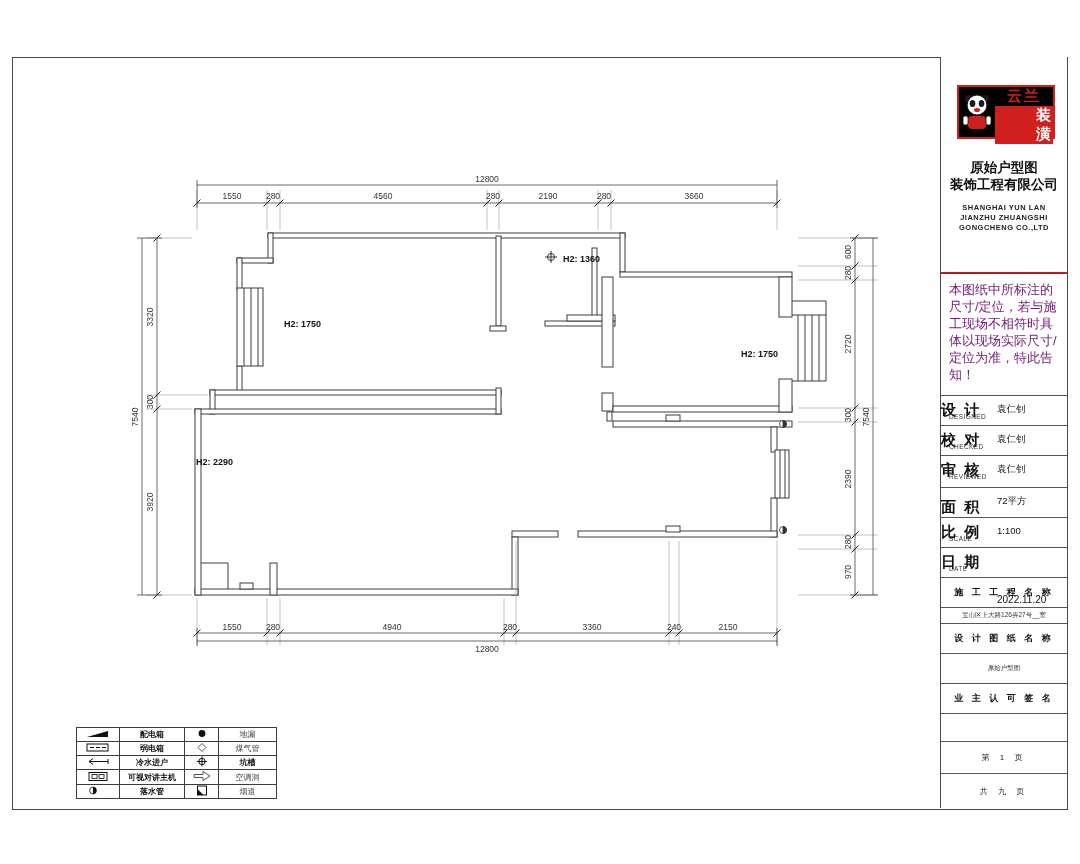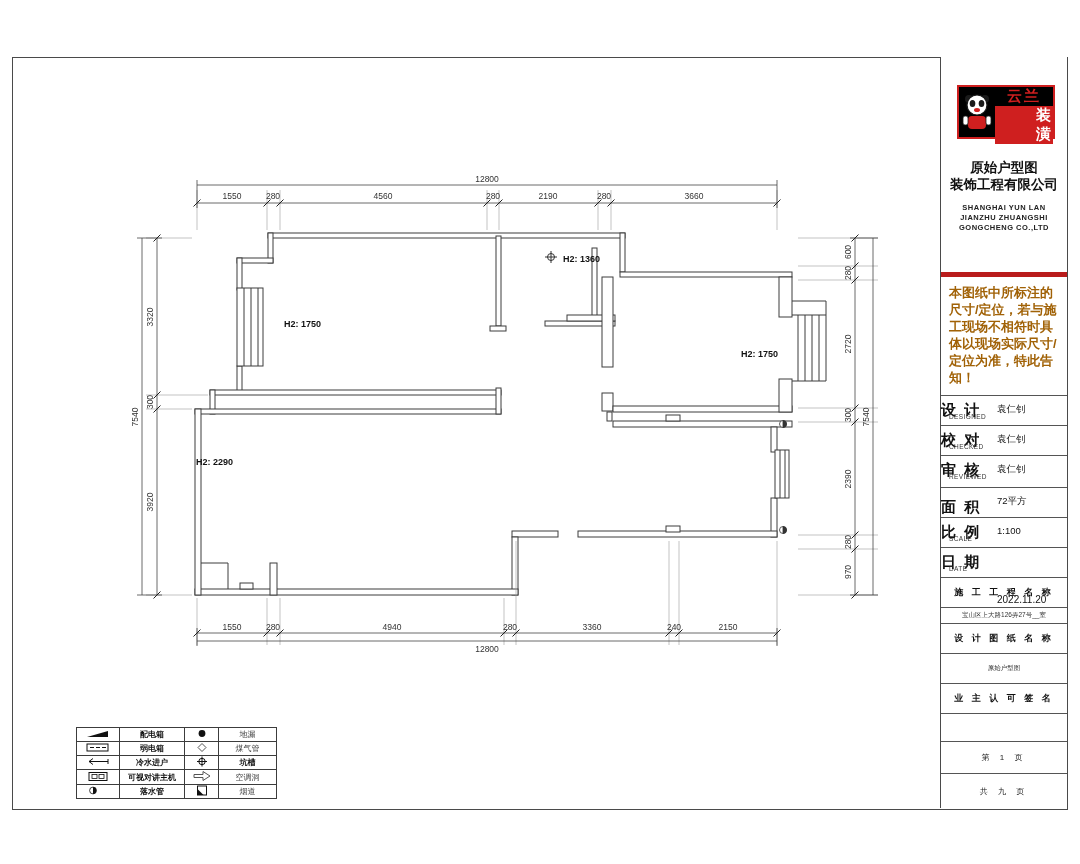--- a/index.html
+++ b/index.html
@@ -10,21 +10,21 @@
   
   #titleblock{left:940px;top:57px;width:126px;height:751px;border-left:1px solid #4a4a4a;background:#fff;}
   #titleblock .sec{position:absolute;left:0;width:100%;box-sizing:border-box;border-top:1px solid #555;}
   .logo-box{position:absolute;left:16px;top:28px;width:94px;height:50px;border:2px solid #cf1f1f;display:flex;background:#000000;}
   .logo-left{width:44px;height:100%;display:flex;align-items:center;justify-content:center;}
   .logo-right{flex:1;display:flex;flex-direction:column;}
   .logo-right .r1{flex:1;display:flex;align-items:center;justify-content:center;color:#cf1f1f;font-weight:bold;font-size:15px;letter-spacing:2px;}
   .logo-right .r2{flex:1;display:flex;align-items:center;justify-content:center;background:#cf1f1f;color:#fff;font-weight:bold;font-size:15px;letter-spacing:2px;padding-left:41px;}
   .company-cn{position:absolute;left:0;top:102px;width:100%;text-align:center;font-weight:bold;font-size:13.5px;line-height:17px;color:#111;}
   .company-en{position:absolute;left:0;top:146px;width:100%;text-align:center;font-weight:bold;font-size:7.5px;line-height:10px;color:#222;letter-spacing:.5px;}
-  .notice{position:absolute;left:0;top:215px;height:123px;width:100%;box-sizing:border-box;border-top:5px solid #b91c1c;padding:7px 8px;font-size:13px;font-weight:bold;line-height:17px;color:#a16207;}
+  .notice{position:absolute;left:0;top:215px;height:123px;width:100%;box-sizing:border-box;border-top:2px solid #b91c1c;padding:7px 8px;font-size:13px;font-weight:normal;line-height:17px;color:#701a75;}
   .frow{height:30px;}
   .frow .cn{position:absolute;left:0;top:5px;font-size:15px;font-weight:bold;color:#111;letter-spacing:2px;}
   .frow .en{position:absolute;left:8px;top:17px;font-size:6.5px;color:#333;letter-spacing:.4px;}
   .frow .val{position:absolute;left:56px;top:7px;font-size:9.5px;color:#111;}
   .sect-title{display:flex;align-items:center;justify-content:center;font-size:9px;font-weight:bold;letter-spacing:3px;color:#111;}
   .sect-small{display:flex;align-items:center;justify-content:center;font-size:6.5px;color:#333;}
   .pagebox{display:flex;align-items:center;justify-content:center;font-size:8px;color:#222;letter-spacing:4px;}
   
   #legend{left:30px;top:727px;border-collapse:collapse;margin-left:46px;}
   #legend td{border:1px solid #3c3c3c;height:13px;padding:0;font-size:8px;font-weight:bold;color:#111;text-align:center;vertical-align:middle;}

